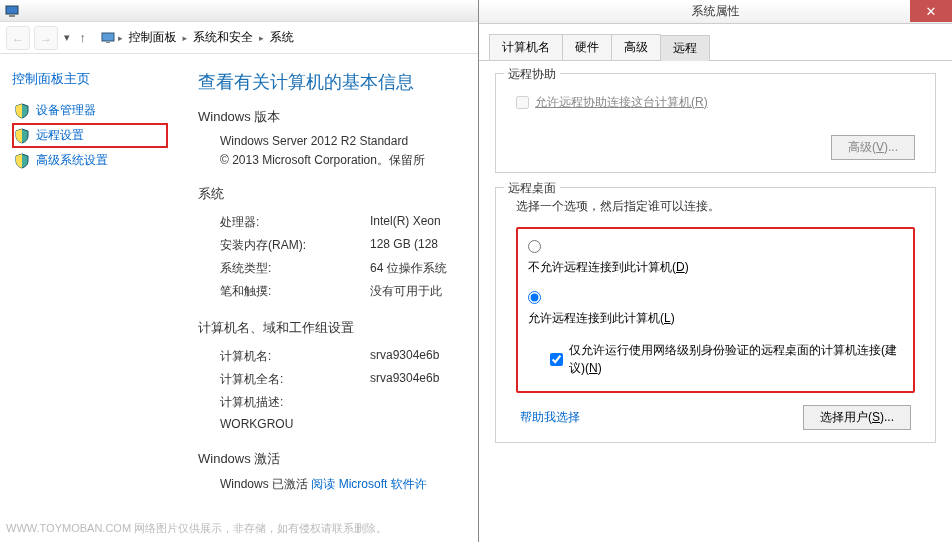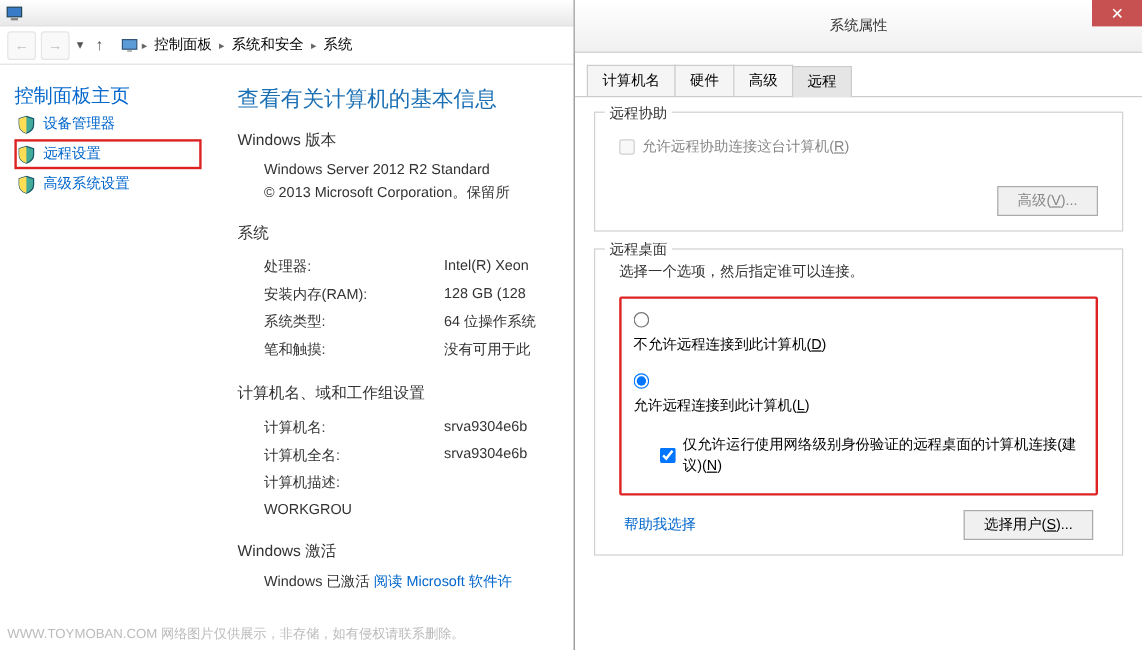--- a/index.html
+++ b/index.html
@@ -14,53 +14,53 @@
 .nav-btn.disabled { opacity: 0.5; }
 .nav-arrow { color: #555; font-size: 11px; padding: 0 2px; }
 .nav-up { color: #555; font-size: 13px; padding: 0 4px; cursor: pointer; }
 .nav-path { display: flex; align-items: center; gap: 2px; margin-left: 6px; }
 .nav-path-icon { width: 16px; height: 16px; }
 .nav-path-part { color: #000; cursor: pointer; padding: 2px 4px; }
 .nav-path-sep { color: #666; font-size: 9px; }
 
 .cp-body { display: flex; height: calc(100% - 54px); }
 .cp-sidebar { width: 180px; padding: 16px 12px; border-right: none; }
-.cp-sidebar-title { color: #0066cc; font-size: 16px; cursor: pointer; }
+.cp-sidebar-title { color: #0066cc; font-size: 13px; margin-bottom: 10px; cursor: pointer; }
 .cp-sidebar-item { display: flex; align-items: flex-end; gap: 6px; padding: 4px 2px; cursor: pointer; }
 .cp-sidebar-item.highlighted { border: 2px solid #d22; padding: 2px 0px; }
 .shield-icon { width: 16px; height: 16px; flex-shrink: 0; }
 .cp-sidebar-link { color: #0066cc; font-size: 12px; }
 
 .cp-main { flex: 1; padding: 16px 0 0 18px; overflow: hidden; }
 .cp-heading { color: #1a6fb5; font-size: 18px; font-weight: normal; margin-bottom: 14px; }
 .cp-section { margin-bottom: 16px; }
 .cp-section-title { color: #333; font-size: 13px; margin-bottom: 8px; }
 .cp-row { display: flex; padding: 3px 0 3px 22px; font-size: 12px; color: #333; }
 .cp-label { width: 150px; }
 .cp-value { flex: 1; }
 .cp-indent { padding-left: 22px; font-size: 12px; color: #333; margin-bottom: 4px; }
 .cp-link { color: #0066cc; cursor: pointer; }
 
 .watermark { position: absolute; bottom: 6px; left: 6px; font-size: 11px; color: #bbb; z-index: 50; }
 
 
 .sp-window { position: absolute; top: 0; left: 478px; width: 474px; height: 542px; background: #fff; border-left: 1px solid #888; }
-.sp-titlebar { height: 44px; background: linear-gradient(#fff, #f0f0f0); display: flex; align-items: center; position: relative; border-bottom: 1px solid #ccc; }
+.sp-titlebar { height: 24px; background: linear-gradient(#fff, #f0f0f0); display: flex; align-items: center; position: relative; border-bottom: 1px solid #ccc; }
 .sp-title { flex: 1; text-align: center; font-size: 12px; color: #333; }
 .sp-close { width: 42px; height: 22px; background: #c75050; color: #fff; display: flex; align-items: center; justify-content: center; font-size: 13px; cursor: pointer; position: absolute; right: 0; top: 0; }
 
 .sp-tabs { display: flex; padding: 10px 10px 0 10px; border-bottom: 1px solid #ccc; }
 .sp-tab { padding: 4px 12px; border: 1px solid #ccc; border-bottom: none; background: #f5f5f5; font-size: 12px; cursor: pointer; margin-right: -1px; }
 .sp-tab.active { background: #e5e5e5; position: relative; top: 1px; }
 
 .sp-content { padding: 12px 16px; }
 .sp-group { border: 1px solid #d0d0d0; padding: 10px 20px 12px; margin-bottom: 14px; position: relative; }
 .sp-group-title { position: absolute; top: -8px; left: 8px; background: #fff; padding: 0 4px; font-size: 12px; color: #333; }
 .sp-checkbox-row { display: flex; align-items: center; gap: 6px; margin: 10px 0 24px; }
-.sp-checkbox-row.disabled { color: #888; }
+.sp-checkbox-row.disabled { color: #888; text-decoration: underline; }
 .sp-text { font-size: 12px; color: #333; margin-bottom: 12px; }
 .sp-btn { padding: 3px 16px; border: 1px solid #aaa; background: #f0f0f0; font-size: 12px; cursor: pointer; }
 .sp-btn.disabled { color: #888; cursor: default; text-align: center; }
 .sp-btn-row { display: flex; justify-content: flex-end; }
 
 .sp-radio-group { border: 2px solid #d22; padding: 10px 10px 14px; margin-bottom: 12px; border-radius: 2px; }
 .sp-radio-row { display: flex; align-items: flex-start; gap: 6px; margin-bottom: 14px; font-size: 12px; flex-direction: column; }
 .sp-radio-row:last-child { margin-bottom: 0; }
 .sp-radio-row input[type="radio"], .sp-radio-row input[type="checkbox"] { margin-top: 1px; }
 .sp-sub-check { margin-left: 22px; display: flex; align-items: center; gap: 6px; font-size: 12px; line-height: 1.5; }

